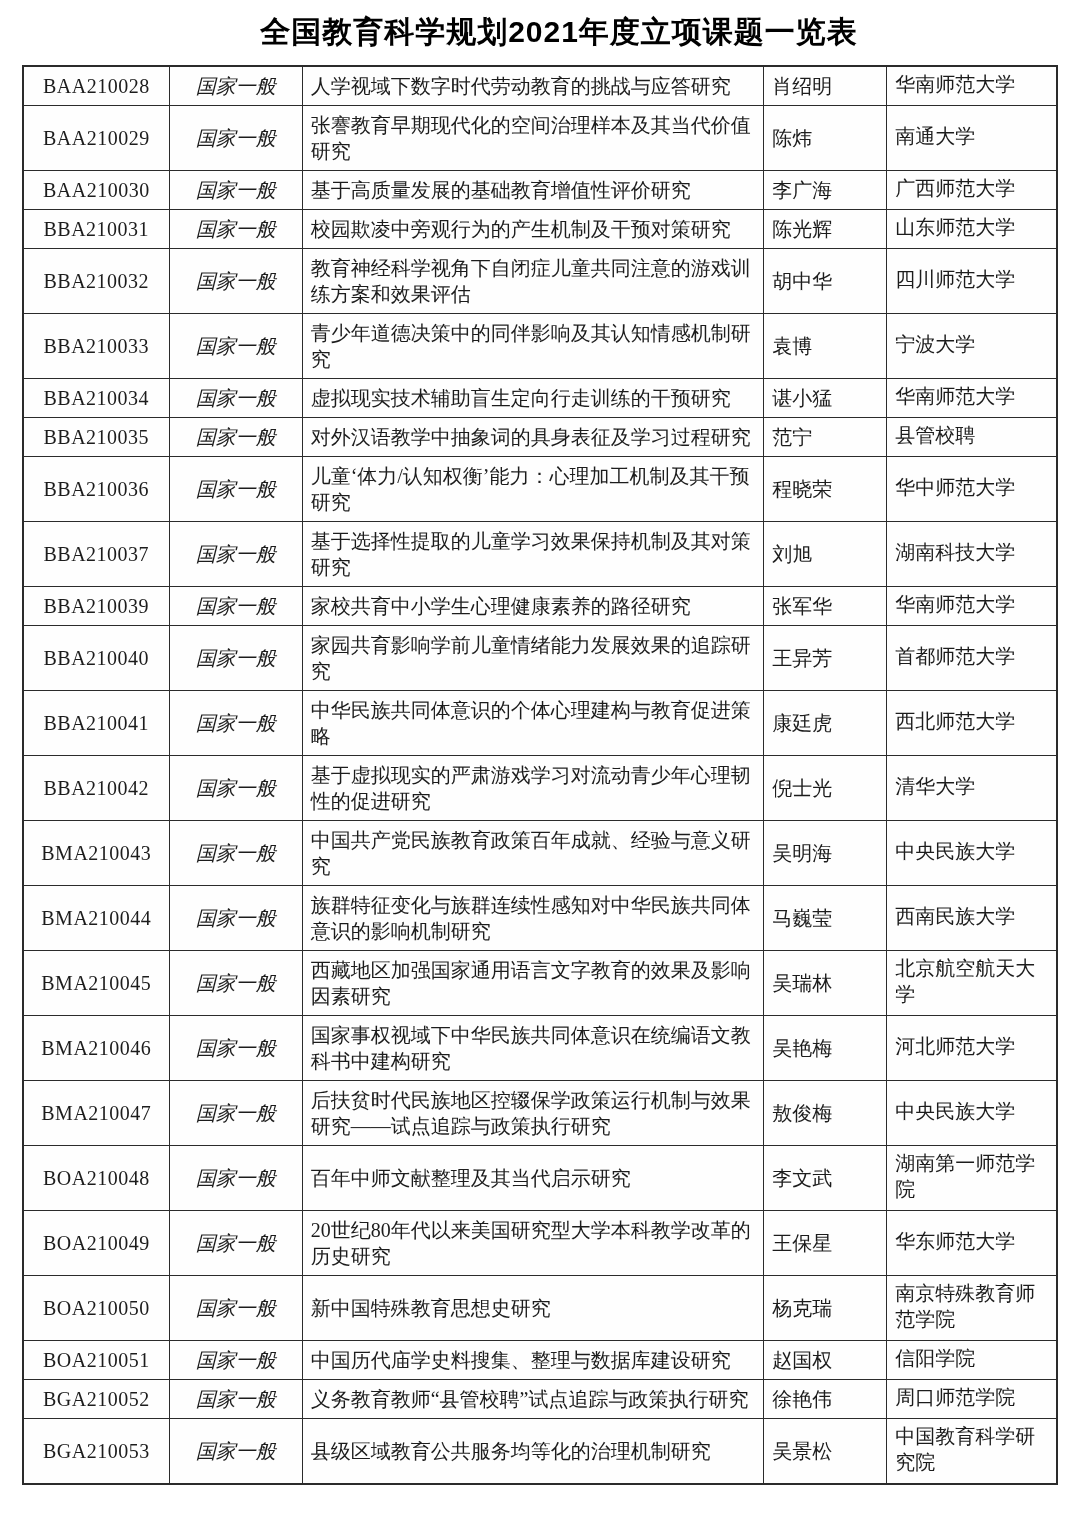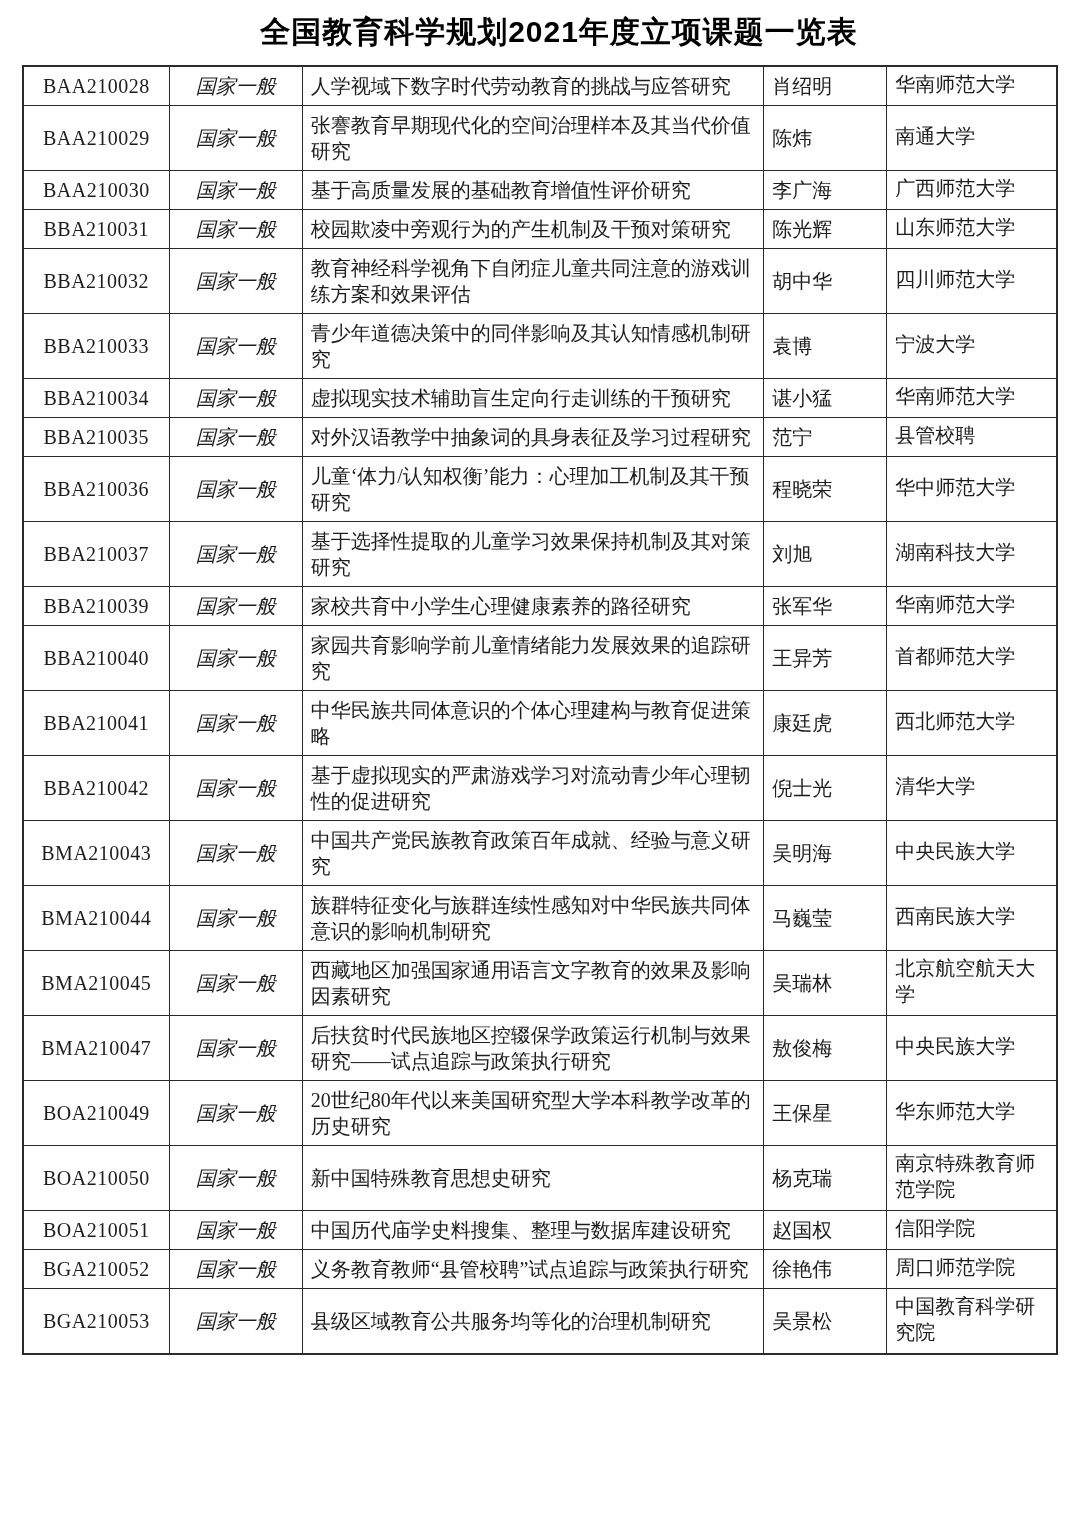--- a/index.html
+++ b/index.html
@@ -188,25 +188,39 @@
           <td class="cell-inst">西南民族大学</td>
         </tr>
         <tr>
           <td class="cell-id">BMA210045</td>
           <td class="cell-cat">国家一般</td>
           <td class="cell-proj">西藏地区加强国家通用语言文字教育的效果及影响因素研究</td>
           <td class="cell-name">吴瑞林</td>
           <td class="cell-inst">北京航空航天大学</td>
         </tr>
         <tr>
+          <td class="cell-id">BMA210046</td>
+          <td class="cell-cat">国家一般</td>
+          <td class="cell-proj">国家事权视域下中华民族共同体意识在统编语文教科书中建构研究</td>
+          <td class="cell-name">吴艳梅</td>
+          <td class="cell-inst">河北师范大学</td>
+        </tr>
+        <tr>
           <td class="cell-id">BMA210047</td>
           <td class="cell-cat">国家一般</td>
           <td class="cell-proj">后扶贫时代民族地区控辍保学政策运行机制与效果研究——试点追踪与政策执行研究</td>
           <td class="cell-name">敖俊梅</td>
           <td class="cell-inst">中央民族大学</td>
+        </tr>
+        <tr>
+          <td class="cell-id">BOA210048</td>
+          <td class="cell-cat">国家一般</td>
+          <td class="cell-proj">百年中师文献整理及其当代启示研究</td>
+          <td class="cell-name">李文武</td>
+          <td class="cell-inst">湖南第一师范学院</td>
         </tr>
         <tr>
           <td class="cell-id">BOA210049</td>
           <td class="cell-cat">国家一般</td>
           <td class="cell-proj">20世纪80年代以来美国研究型大学本科教学改革的历史研究</td>
           <td class="cell-name">王保星</td>
           <td class="cell-inst">华东师范大学</td>
         </tr>
         <tr>
           <td class="cell-id">BOA210050</td>

